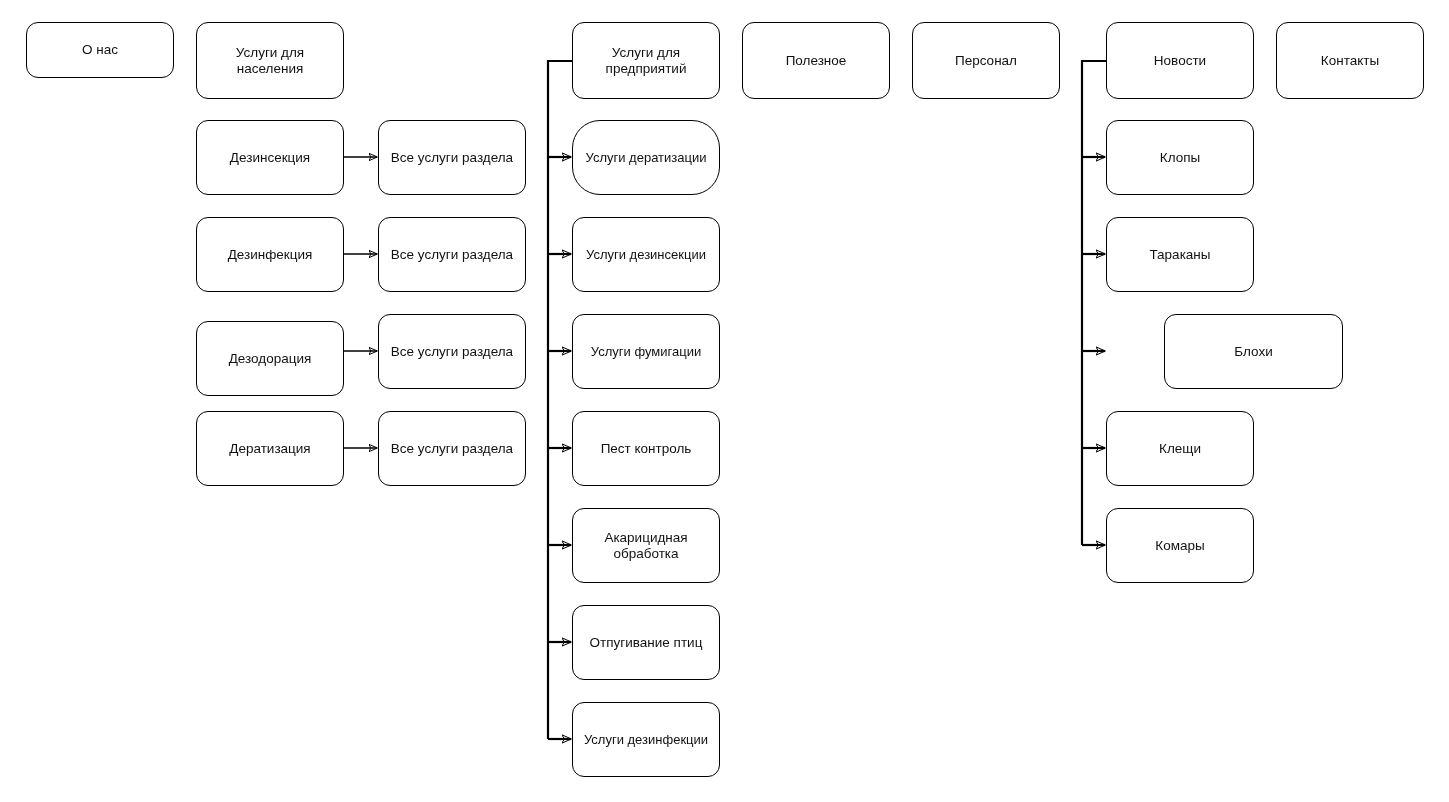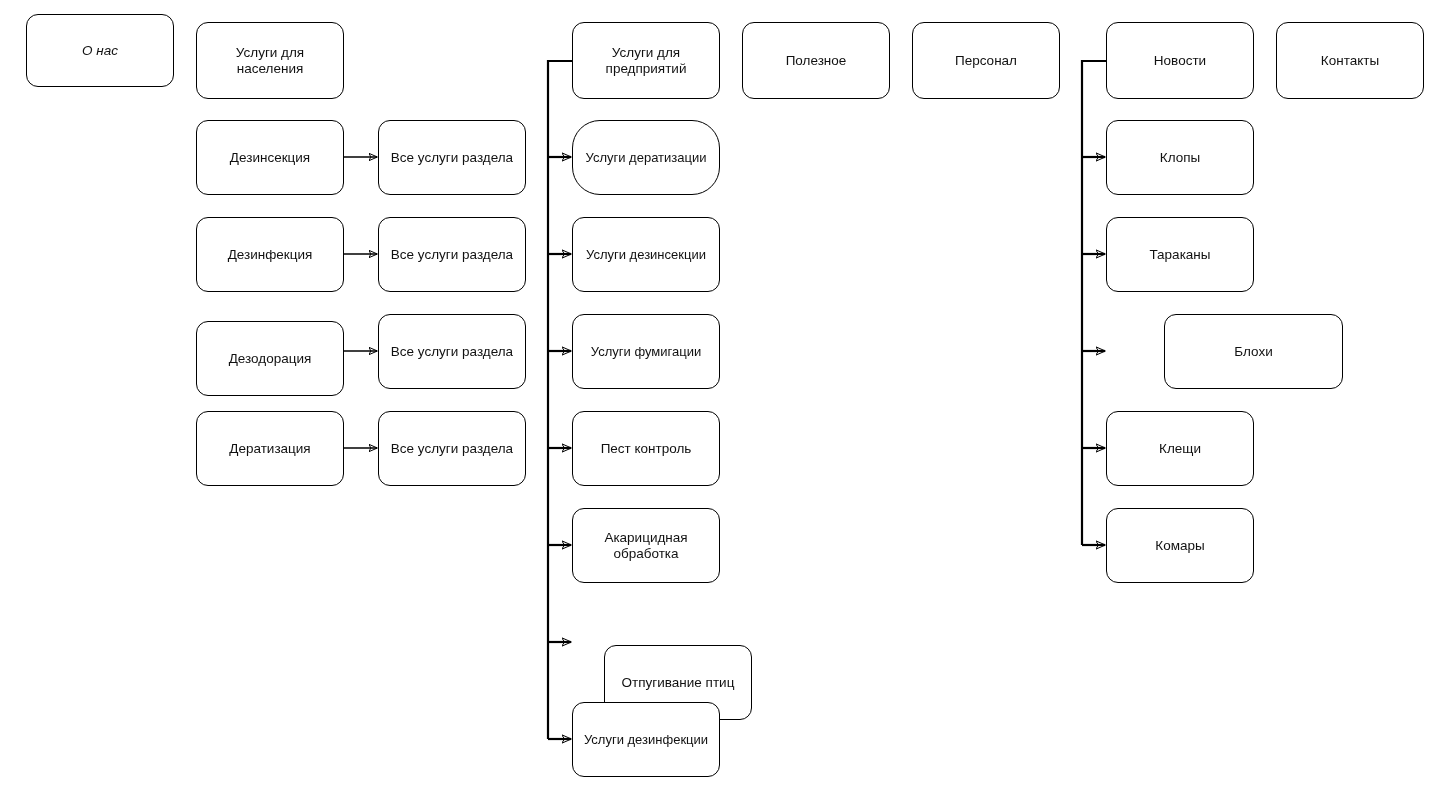--- a/index.html
+++ b/index.html
@@ -90,21 +90,21 @@
     <g>
       <path class="edge-trunk" d="M1106,61 L1082,61 L1082,545"></path>
       <line class="edge-trunk" x1="1082" y1="157" x2="1105" y2="157" marker-end="url(#arrow-trunk)"></line>
       <line class="edge-trunk" x1="1082" y1="254" x2="1105" y2="254" marker-end="url(#arrow-trunk)"></line>
       <line class="edge-trunk" x1="1082" y1="351" x2="1105" y2="351" marker-end="url(#arrow-trunk)"></line>
       <line class="edge-trunk" x1="1082" y1="448" x2="1105" y2="448" marker-end="url(#arrow-trunk)"></line>
       <line class="edge-trunk" x1="1082" y1="545" x2="1105" y2="545" marker-end="url(#arrow-trunk)"></line>
     </g>
   </svg>
 
-  <div class="node" style="left:26px;top:14px;width:148px;height:73px;font-style:italic;">О нас</div>
+  <div class="node" style="left:26px;top:22px;width:148px;height:56px;">О нас</div>
 
   <div class="node" style="left:196px;top:22px;width:148px;height:77px;">Услуги для
 населения</div>
 
   <div class="node" style="left:572px;top:22px;width:148px;height:77px;">Услуги для
 предприятий</div>
 
   <div class="node" style="left:742px;top:22px;width:148px;height:77px;">Полезное</div>
 
   <div class="node" style="left:912px;top:22px;width:148px;height:77px;">Персонал</div>
@@ -129,21 +129,21 @@
 
   <div class="node tight" style="left:572px;top:217px;width:148px;height:75px;">Услуги дезинсекции</div>
 
   <div class="node tight" style="left:572px;top:314px;width:148px;height:75px;">Услуги фумигации</div>
 
   <div class="node" style="left:572px;top:411px;width:148px;height:75px;">Пест контроль</div>
 
   <div class="node" style="left:572px;top:508px;width:148px;height:75px;">Акарицидная
 обработка</div>
 
-  <div class="node" style="left:604px;top:605px;width:148px;height:75px;margin-top:40px;">Отпугивание птиц</div>
+  <div class="node" style="left:572px;top:605px;width:148px;height:75px;">Отпугивание птиц</div>
 
   <div class="node tight" style="left:572px;top:702px;width:148px;height:75px;">Услуги дезинфекции</div>
 
   <div class="node" style="left:1106px;top:120px;width:148px;height:75px;">Клопы</div>
 
   <div class="node" style="left:1106px;top:217px;width:148px;height:75px;">Тараканы</div>
 
   <div class="node" style="left:1164px;top:314px;width:179px;height:75px;">Блохи</div>
 
   <div class="node" style="left:1106px;top:411px;width:148px;height:75px;">Клещи</div>

